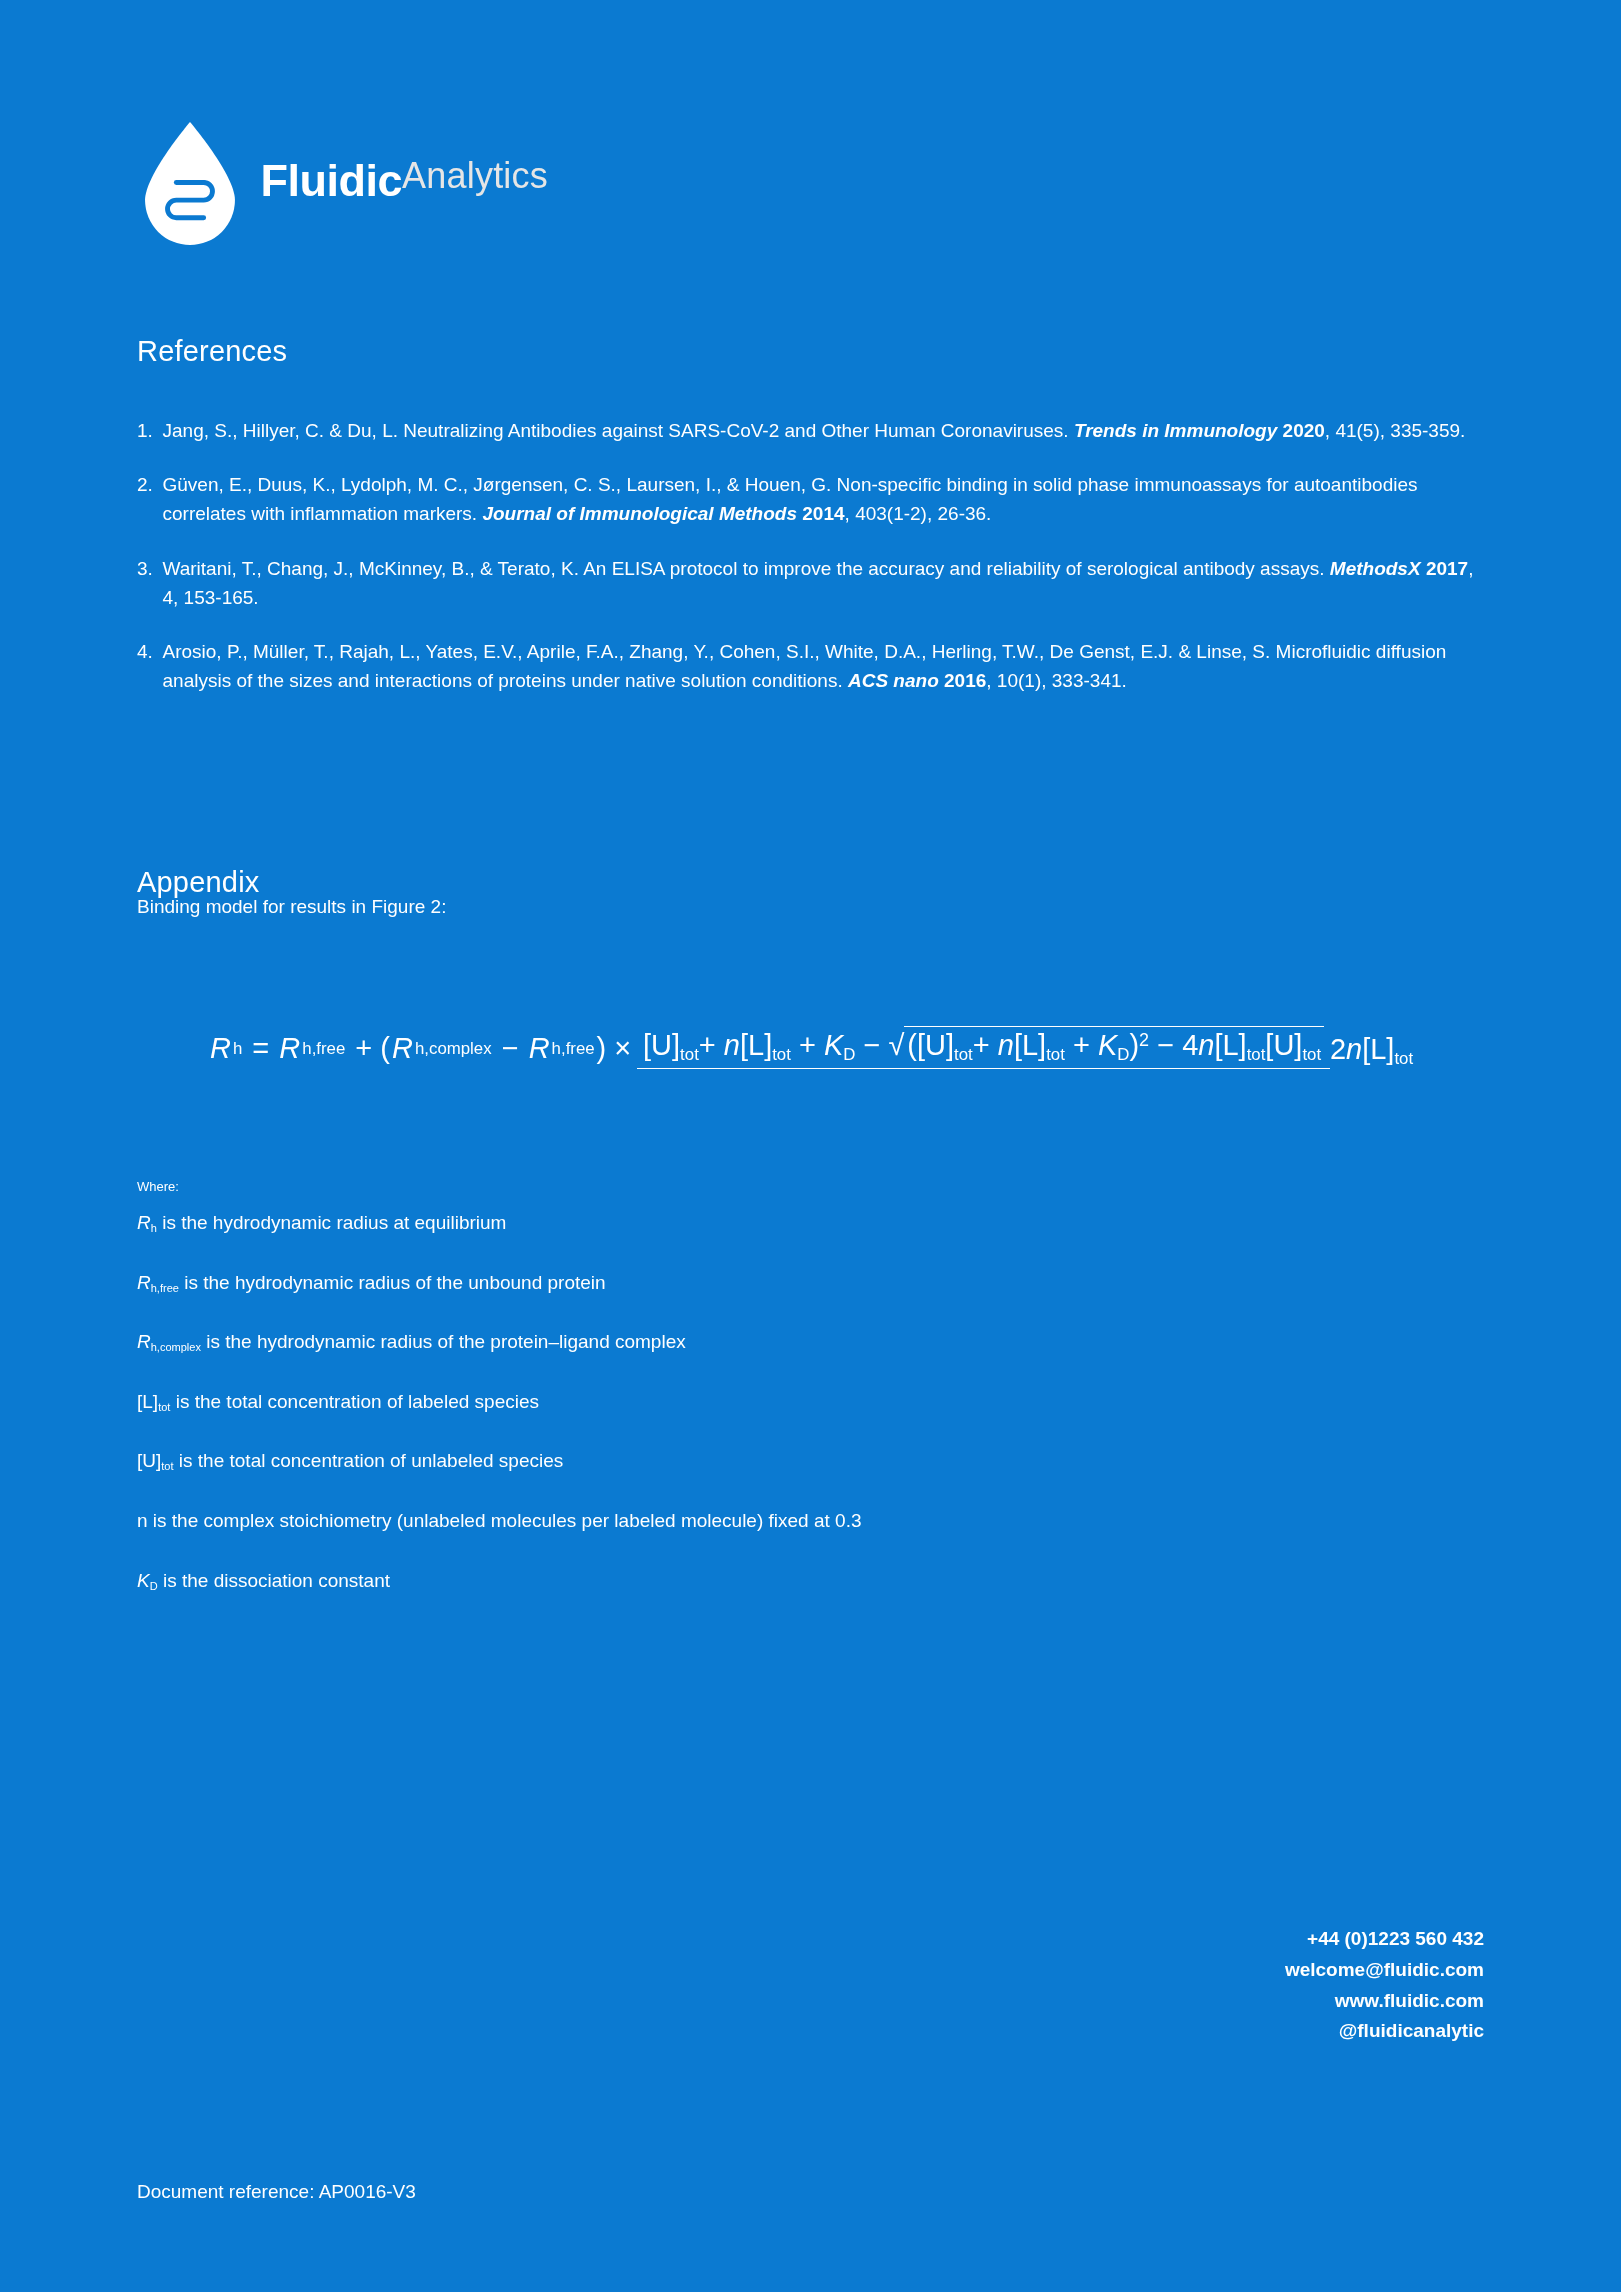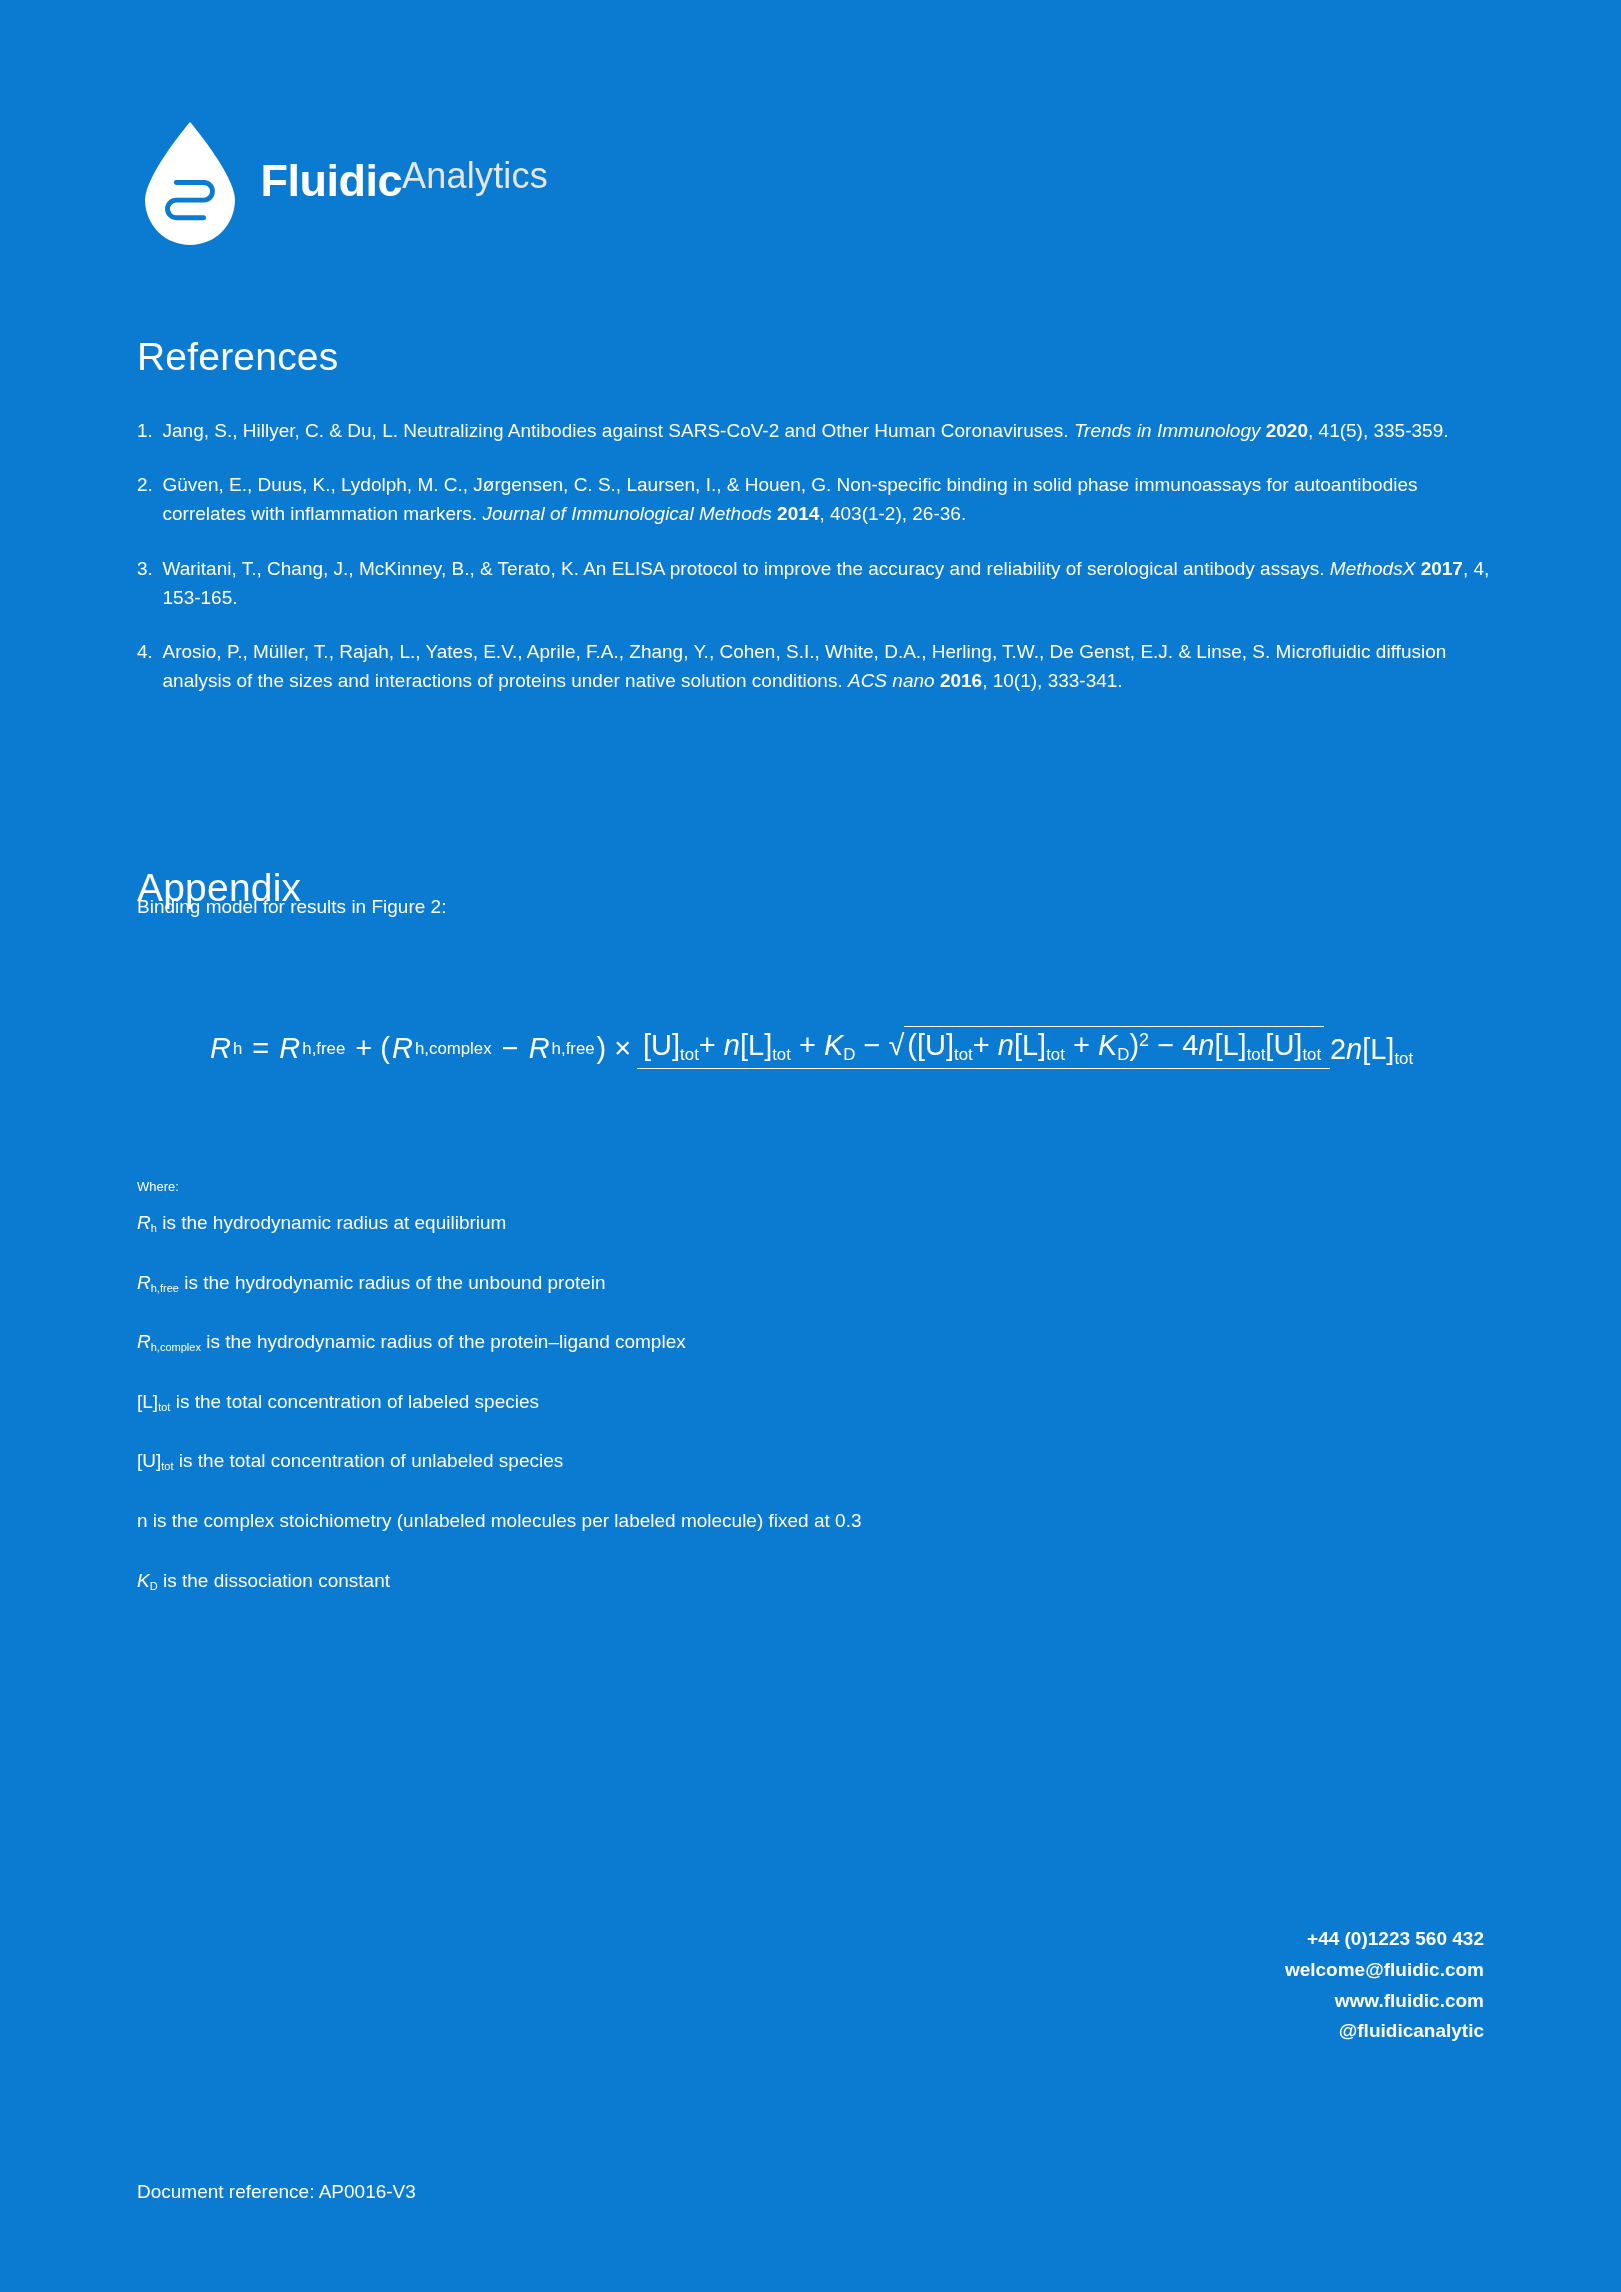--- a/index.html
+++ b/index.html
@@ -55,21 +55,21 @@
     font-weight: 400;
     letter-spacing: 0.2px;
     color: #e5e5e5;
   }
 
   
   h1.section-title {
     position: absolute;
     left: 137px;
     margin: 0;
-    font-size: 39px;
+    font-size: 29px;
     font-weight: 500;
     letter-spacing: 0.2px;
     color: #ffffff;
   }
   #refs-title { top: 335px; }
   #appendix-title { top: 850px; margin-top: 16px; }
 
   
   .ref-list {
     position: absolute;
@@ -84,21 +84,21 @@
     margin-bottom: 25.5px;
   }
   .ref-num {
     width: 25.5px;
     flex: 0 0 25.5px;
     text-align: left;
   }
   .ref-body {
     flex: 1;
   }
-  .ref-body i { font-style: italic; }
+  .ref-body i { font-style: italic; font-weight: bold; }
   .ref-body b { font-weight: 700; }
 
   
   .appendix-sub {
     position: absolute;
     left: 137px;
     top: 896px;
     font-size: 19px;
   }
 

